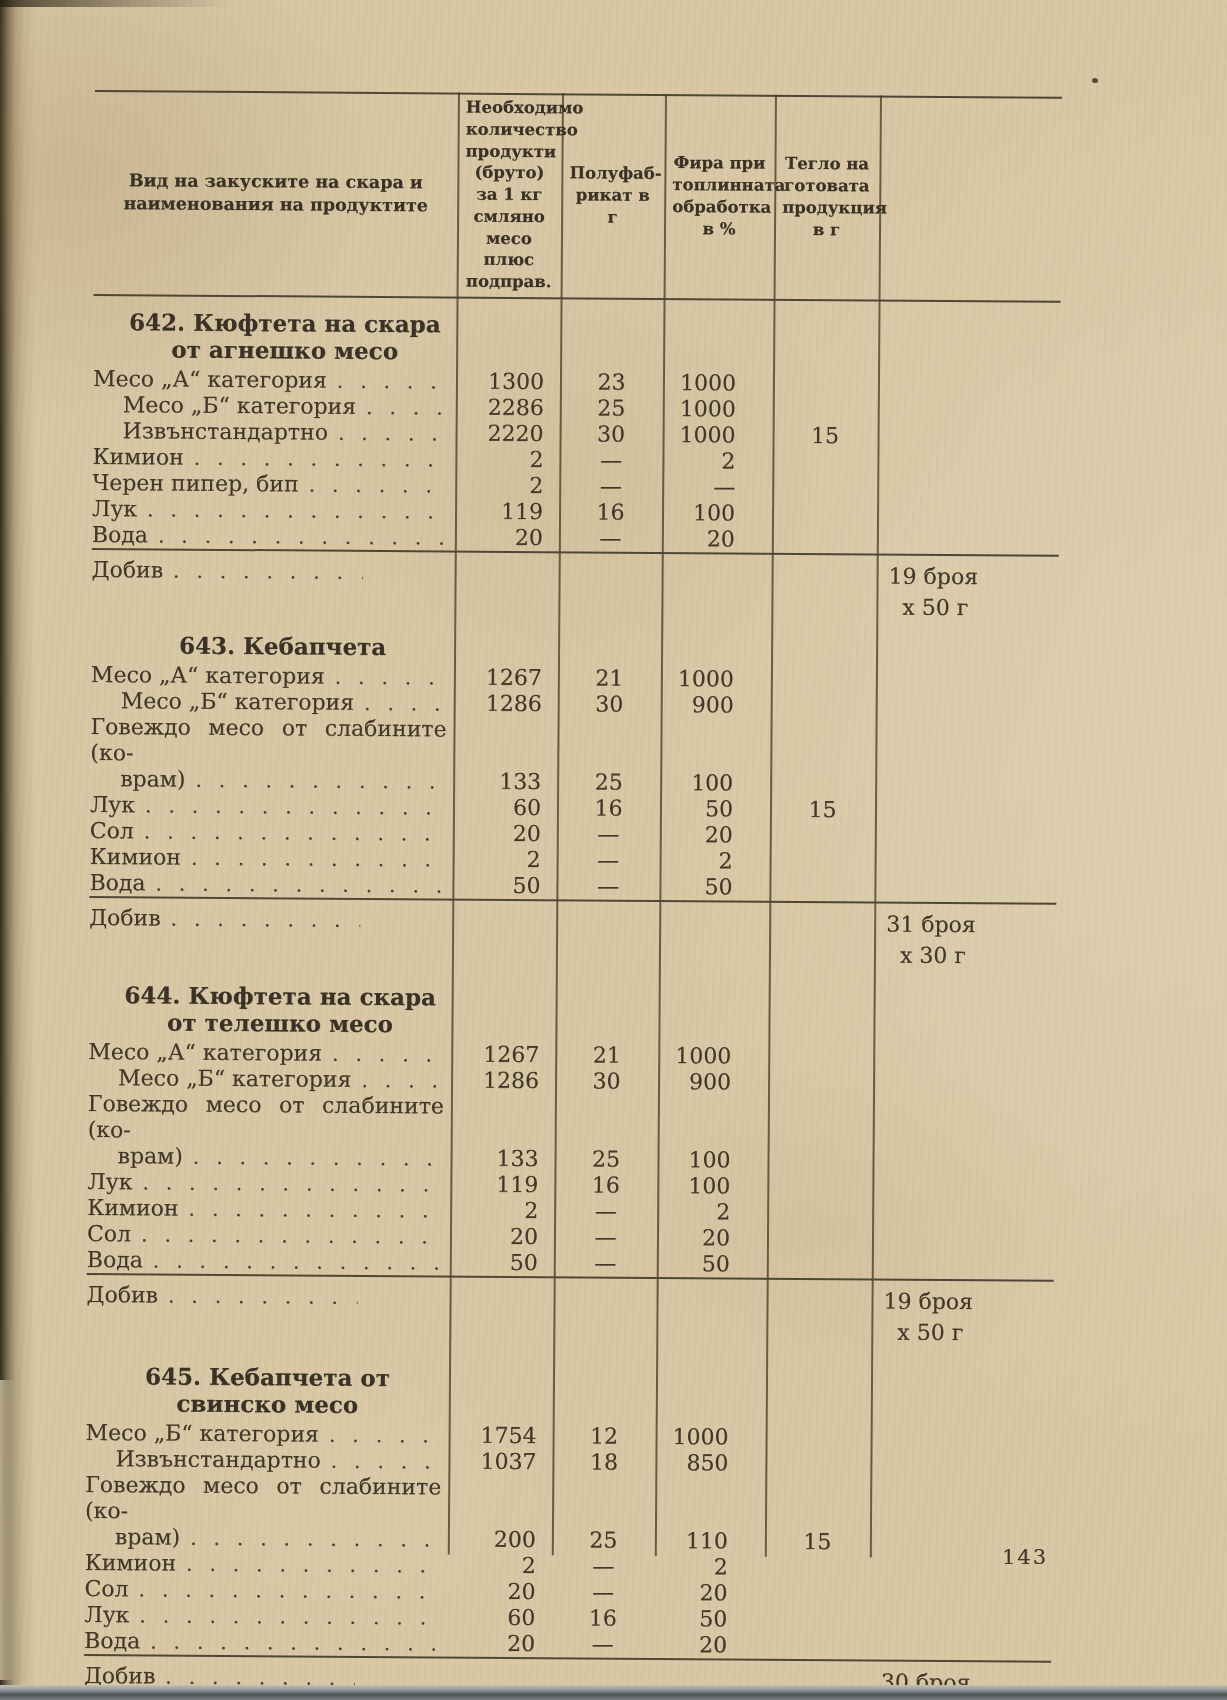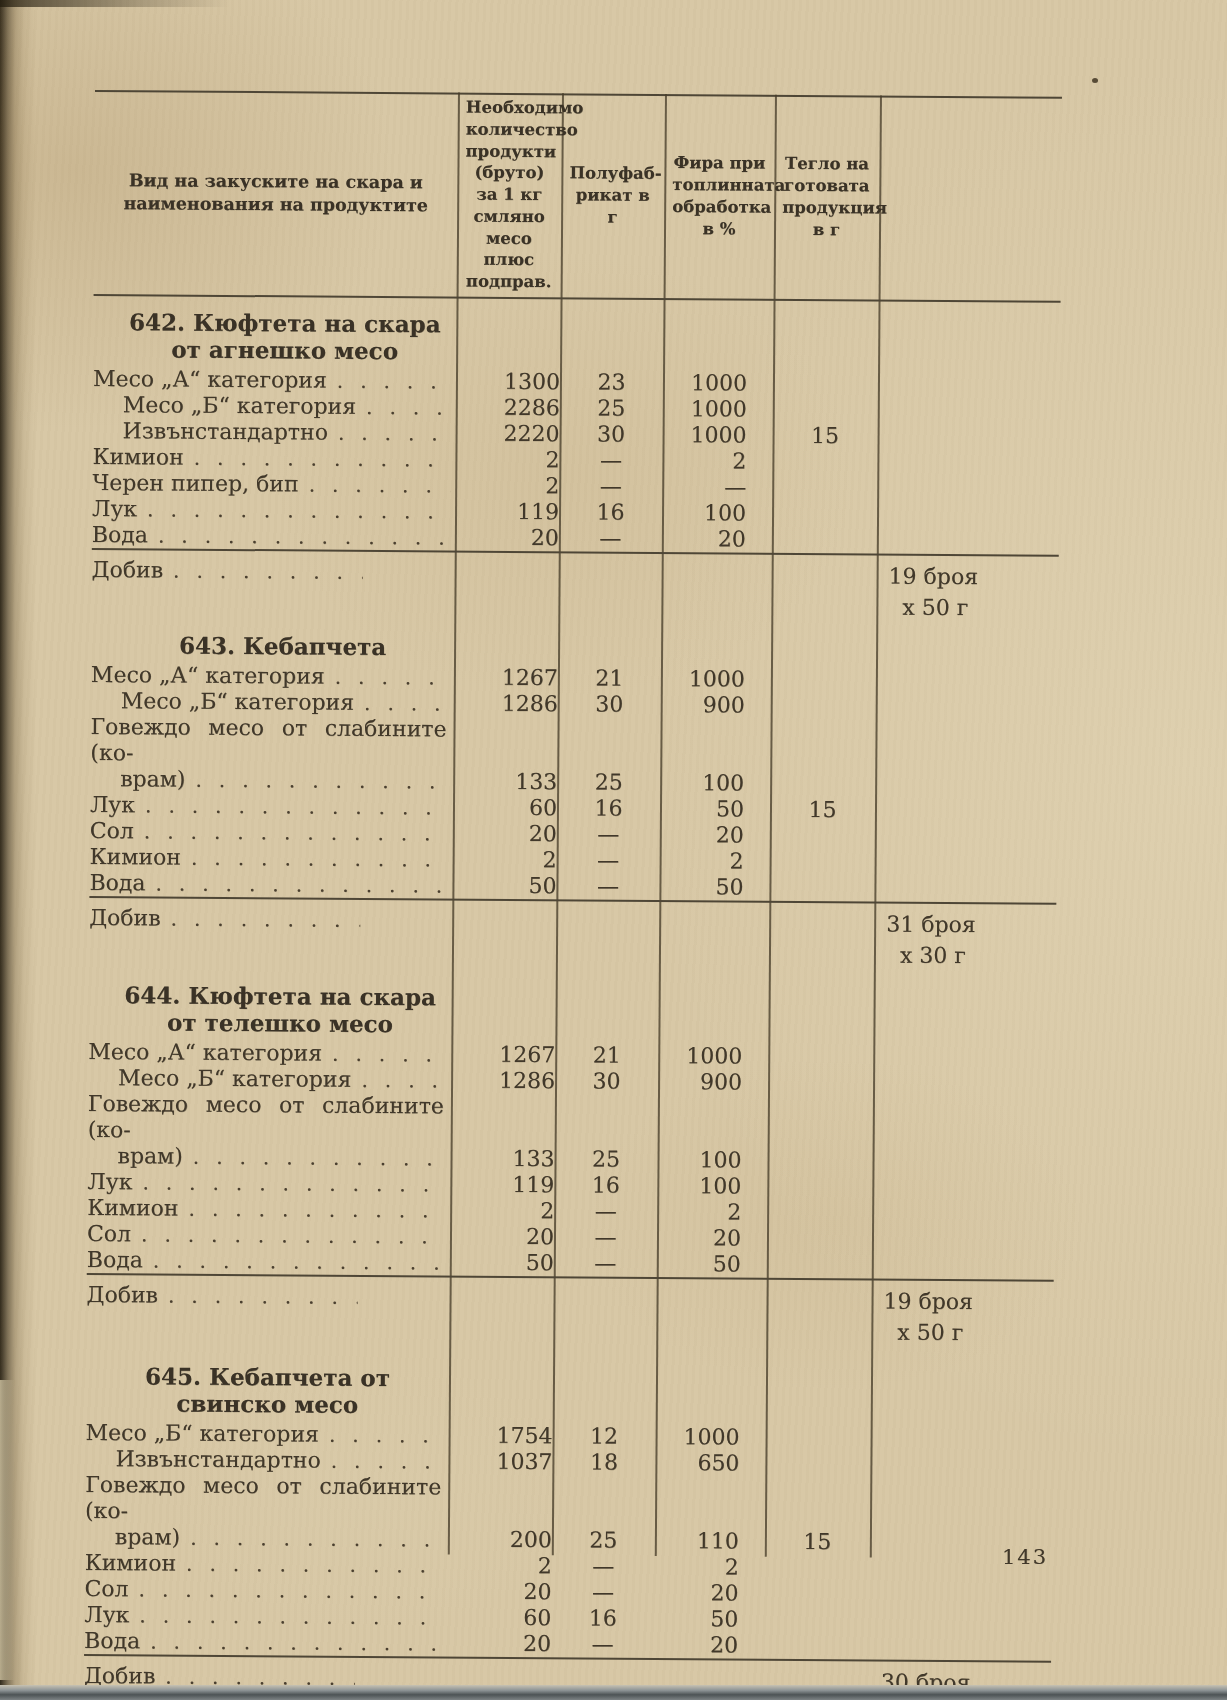--- a/index.html
+++ b/index.html
@@ -49,22 +49,22 @@
     font-size:23px;line-height:27px;padding:0 14px 0 34px;margin-bottom:2px;}
   .rows{margin-top:4px;}
   .row{min-height:26px;font-size:22px;line-height:26px;align-items:baseline;}
   .c{box-sizing:border-box;}
   .name{display:flex;align-items:baseline;overflow:hidden;padding-right:5px;}
   .lbl{white-space:nowrap;}
   .ind .lbl{padding-left:30px;}
   .dots{flex:1;overflow:hidden;white-space:nowrap;padding-left:10px;letter-spacing:17px;color:#4a3f2f;font-size:20px;}
   .dots::after{content:"....................";}
   .just .lbl{white-space:normal;width:100%;text-align:justify;text-align-last:justify;padding-right:2px;}
-  .qty{text-align:right;}
-  .semi{text-align:right;padding-right:26px;}
+  .qty{text-align:right;padding-right:16px;}
+  .semi{text-align:right;padding-right:37px;}
   .cold,.heat{text-align:center;}
 
   .yield{border-top:2px solid #4e4636;padding-top:5px;min-height:61px;font-size:22px;line-height:26px;}
   .yield .name{padding-top:2px;}
   .yield .dots{flex:0 0 190px;}
   .ycell{grid-column:6;padding-left:12px;line-height:31px;}
   .yweight{padding-left:14px;}
 
   .pagenum{position:absolute;left:1002px;top:1545px;font-size:21px;letter-spacing:2px;color:#41382a;
     text-shadow:0.3px 0.3px 0.4px rgba(65,55,40,.45);}
@@ -382,21 +382,21 @@
           <div class="c semi">1000</div>
           <div class="c heat"></div>
         </div>
         <div class="grid row">
           <div class="c name ind">
               <span class="lbl">Извънстандартно</span>
               <span class="dots"></span>
             </div>
           <div class="c qty">1037</div>
           <div class="c cold">18</div>
-          <div class="c semi">650</div>
+          <div class="c semi">850</div>
           <div class="c heat"></div>
         </div>
         <div class="grid row">
           <div class="c name nodots just">
               <span class="lbl">Говеждо месо от слабините (ко-</span>
             </div>
           <div class="c qty"></div>
             <div class="c cold"></div>
             <div class="c semi"></div>
             <div class="c heat"></div>

